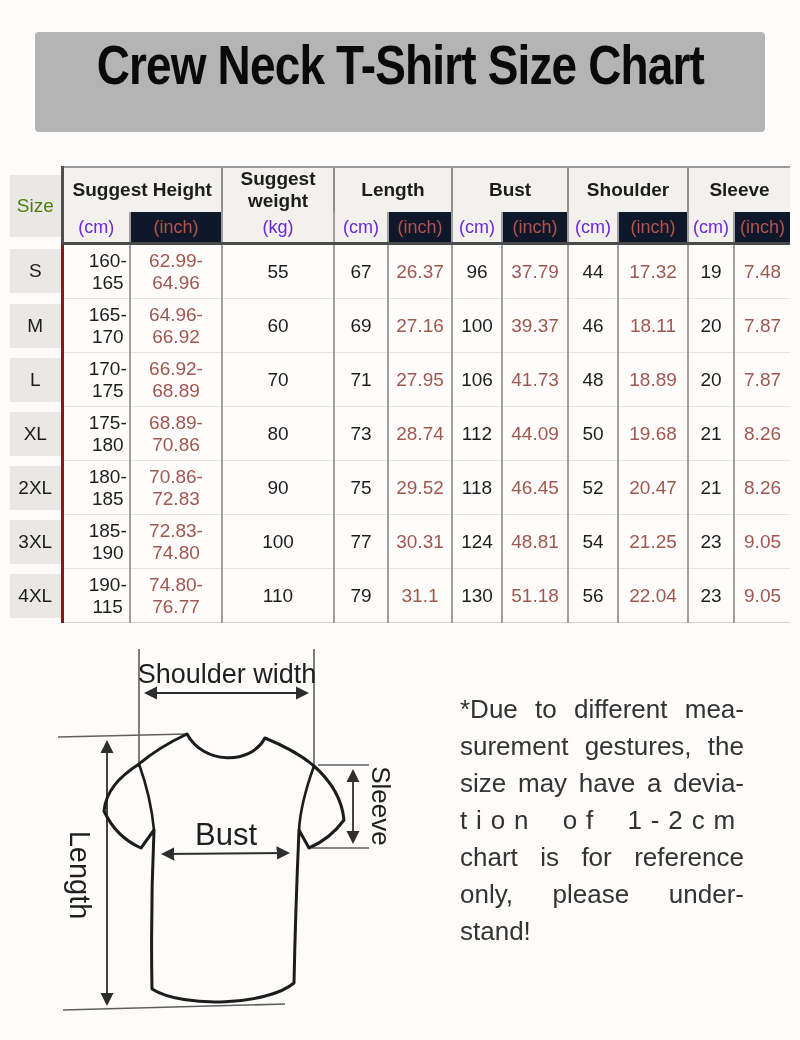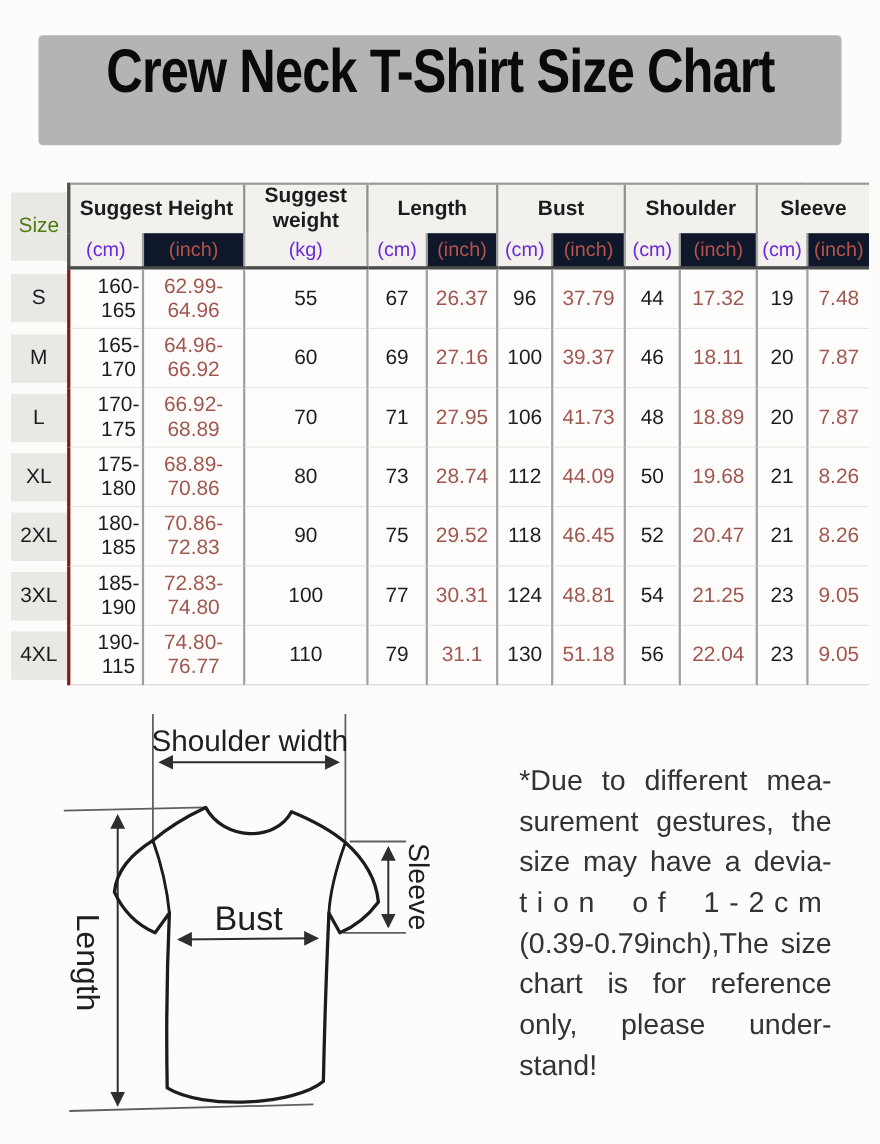--- a/index.html
+++ b/index.html
@@ -36,21 +36,21 @@
   td.size-cell{border:none;background:transparent;}
   .size-box{background:#e9e8e5;height:44px;margin:5px 0;display:flex;align-items:center;
     justify-content:center;font-size:19px;color:#1c1c1c;}
   tr.last td.v{border-bottom:1.5px solid #d5d4d1;}
 
   
   .diagram-section{position:relative;width:800px;height:420px;margin-top:8px;}
   .tshirt-svg{position:absolute;left:0;top:0;}
   .tshirt-svg text{font-family:"Liberation Sans",sans-serif;fill:#1f1f1f;}
 
-  .note{position:absolute;left:472px;top:60px;width:284px;font-size:26px;line-height:37px;color:#333;}
+  .note{position:absolute;left:460px;top:60px;width:284px;font-size:26px;line-height:37px;color:#333;}
   .note-line{text-align:justify;text-align-last:justify;white-space:normal;}
   .note-line.spread{letter-spacing:0.34em;}
   .note-line.last{text-align-last:left;}
 </style>
 </head>
 <body>
 
 <div class="page">
 
   <div class="title-bar">
@@ -260,20 +260,19 @@
       <text x="226" y="214" font-size="31" text-anchor="middle">Bust</text>
       <text x="372" y="175" font-size="26" text-anchor="middle" transform="rotate(90 372 175)">Sleeve</text>
       <text x="70" y="244" font-size="29" text-anchor="middle" transform="rotate(90 70 244)">Length</text>
     </svg>
 
     <div class="note">
       <div class="note-line">*Due to different mea-</div>
       <div class="note-line">surement gestures, the</div>
       <div class="note-line">size may have a devia-</div>
       <div class="note-line spread">tion of 1-2cm</div>
-      <div class="note-line">(0.39-0.79inch),The size</div>
       <div class="note-line">chart is for reference</div>
       <div class="note-line">only, please under-</div>
       <div class="note-line last">stand!</div>
     </div>
   </div>
 
 </div>
 
 </body></html>

